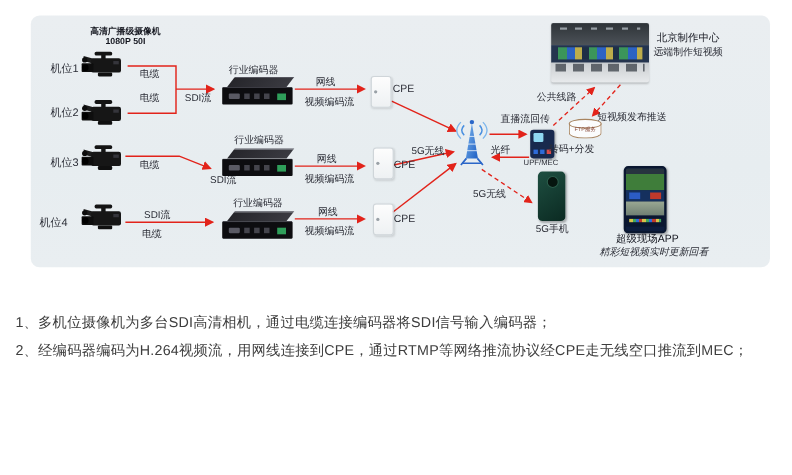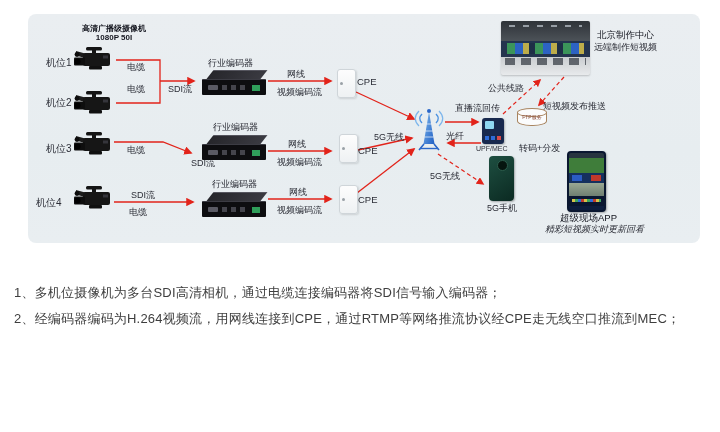--- a/index.html
+++ b/index.html
@@ -221,21 +221,21 @@
   <div class="scr"></div>
     <div class="d1"></div>
     <div class="d2"></div>
     <div class="d3"></div>
 </div>
 <span class="lbl tiny" style="left:476px;top:145px;">UPF/MEC</span>
 
 <div class="cyl" style="left:517px;top:112px;">
   <span>FTP服务</span>
 </div>
-<span class="lbl" style="left:519px;top:130px;margin-top:13px;">转码+分发</span>
+<span class="lbl" style="left:499px;top:130px;">转码+分发</span>
 
 <span class="lbl" style="left:488px;top:83px;">公共线路</span>
 <span class="lbl" style="left:543px;top:87px;margin-top:14px;">短视频发布推送</span>
 
 <div class="room" style="left:501px;top:21px;">
   <div class="ceil"></div>
     <div class="wall"></div>
     <div class="floor"></div>
 </div>
 <span class="lbl" style="left:597px;top:30px;font-size:9.5px;color:#14161f;">北京制作中心</span>

